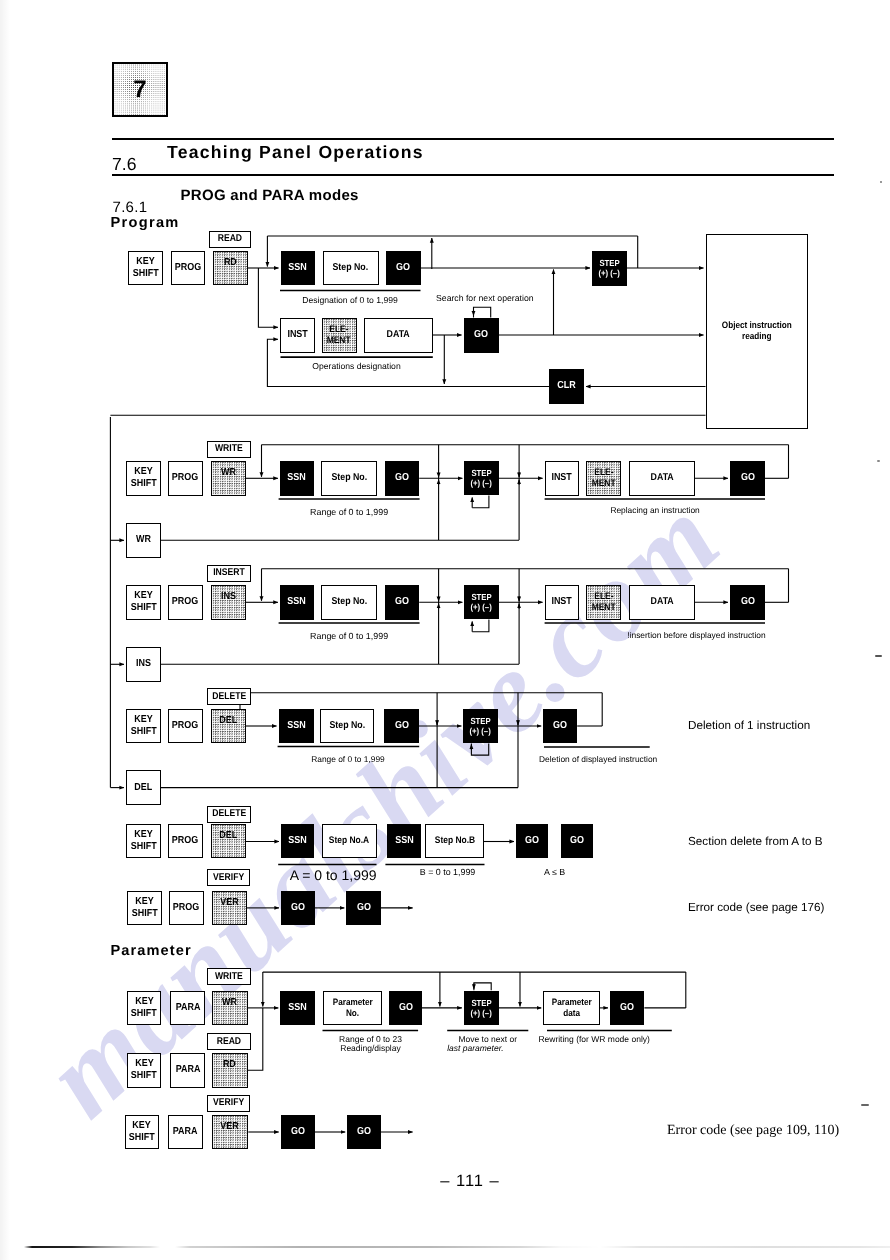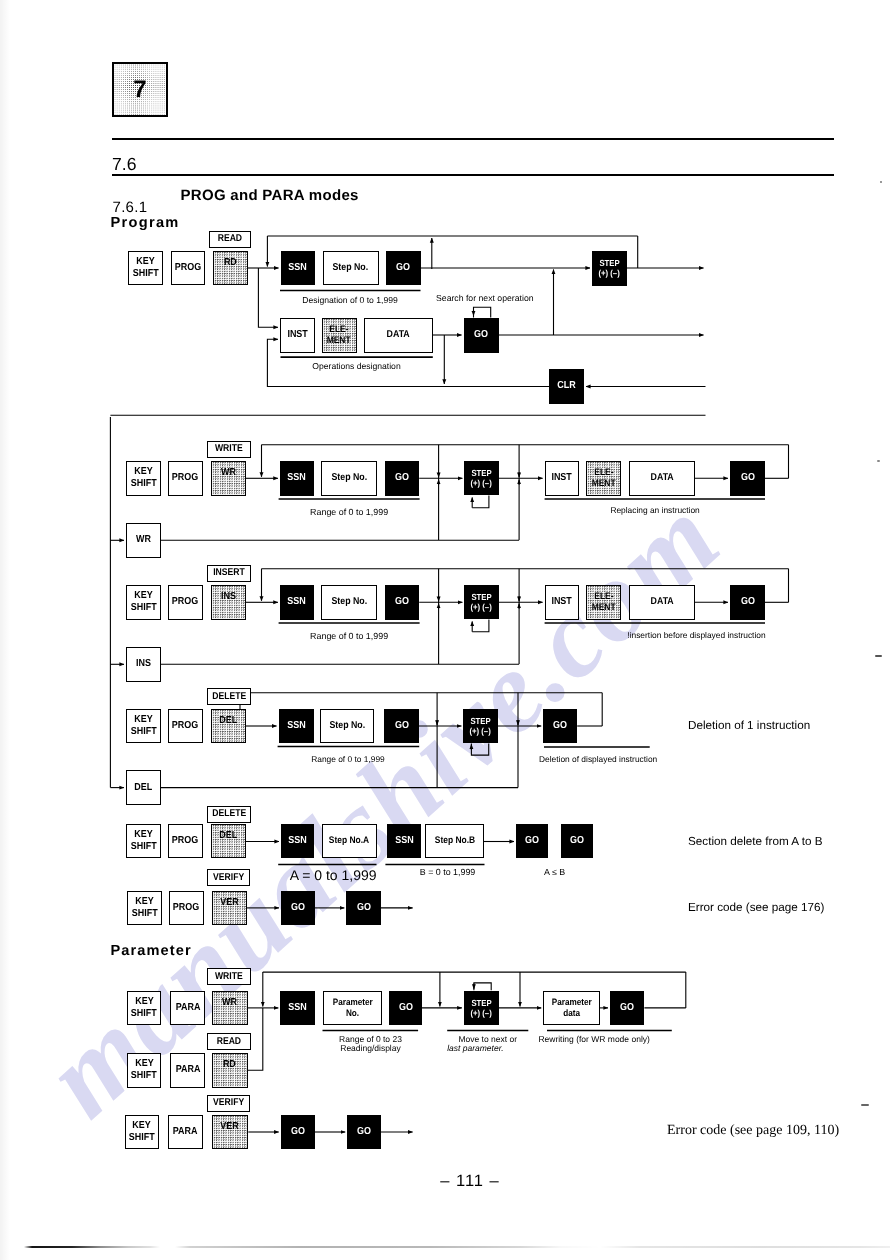--- a/index.html
+++ b/index.html
@@ -66,20 +66,21 @@
 <body>
 
 <div id="page">
 
   <div class="hdr-num">
     <span>7</span>
   </div>
 
   <div class="rule" style="left:112px;top:137.5px;width:722px;height:2.4px;"></div>
   <div class="sec-num" style="left:112px;top:141.5px;font-size:17.6px;">7.6</div>
+  <div class="sec-title" style="left:167px;top:141.5px;font-size:17.6px;letter-spacing:1.25px;">Teaching Panel Operations</div>
   <div class="rule" style="left:112px;top:174px;width:722px;height:2.4px;"></div>
 
   <div class="sec-num" style="left:112.5px;top:187px;font-size:15px;letter-spacing:.3px;">7.6.1</div>
   <div class="sec-title" style="left:180.5px;top:187px;font-size:15px;letter-spacing:.3px;">PROG and PARA modes</div>
 
   <div class="sec-hd" style="left:110.5px;top:215px;font-size:14.6px;letter-spacing:1.3px;">Program</div>
 
   <div class="sec-hd" style="left:110.5px;top:943px;font-size:14.6px;letter-spacing:1.1px;">Parameter</div>
 
   <div class="watermark">
@@ -227,20 +228,24 @@
 <div class="bx" style="left:322.5px;top:250.5px;width:56px;height:34.5px;font-size:10px;">
       <span>Step No.</span>
     </div>
 <div class="bx blk" style="left:386px;top:250.5px;width:34.5px;height:34.5px;font-size:10.2px;">
       <span>GO</span>
     </div>
 <div class="bx blk" style="left:592px;top:251px;width:34.5px;height:34.5px;font-size:8.8px;">
       <span>STEP</span>
       <span>(+) (–)</span>
     </div>
+<div class="bx" style="left:705.5px;top:234px;width:102px;height:194.5px;font-size:9.3px;">
+      <span>Object instruction</span>
+      <span>reading</span>
+    </div>
 <div class="bx" style="left:280px;top:317.5px;width:35px;height:35px;font-size:10.2px;">
       <span>INST</span>
     </div>
 <div class="bx dot b" style="left:321.5px;top:317.5px;width:35px;height:35px;font-size:9.6px;">
       <span>ELE-</span>
       <span>MENT</span>
     </div>
 <div class="bx" style="left:363.5px;top:317.5px;width:69px;height:35px;font-size:10px;">
       <span>DATA</span>
     </div>

